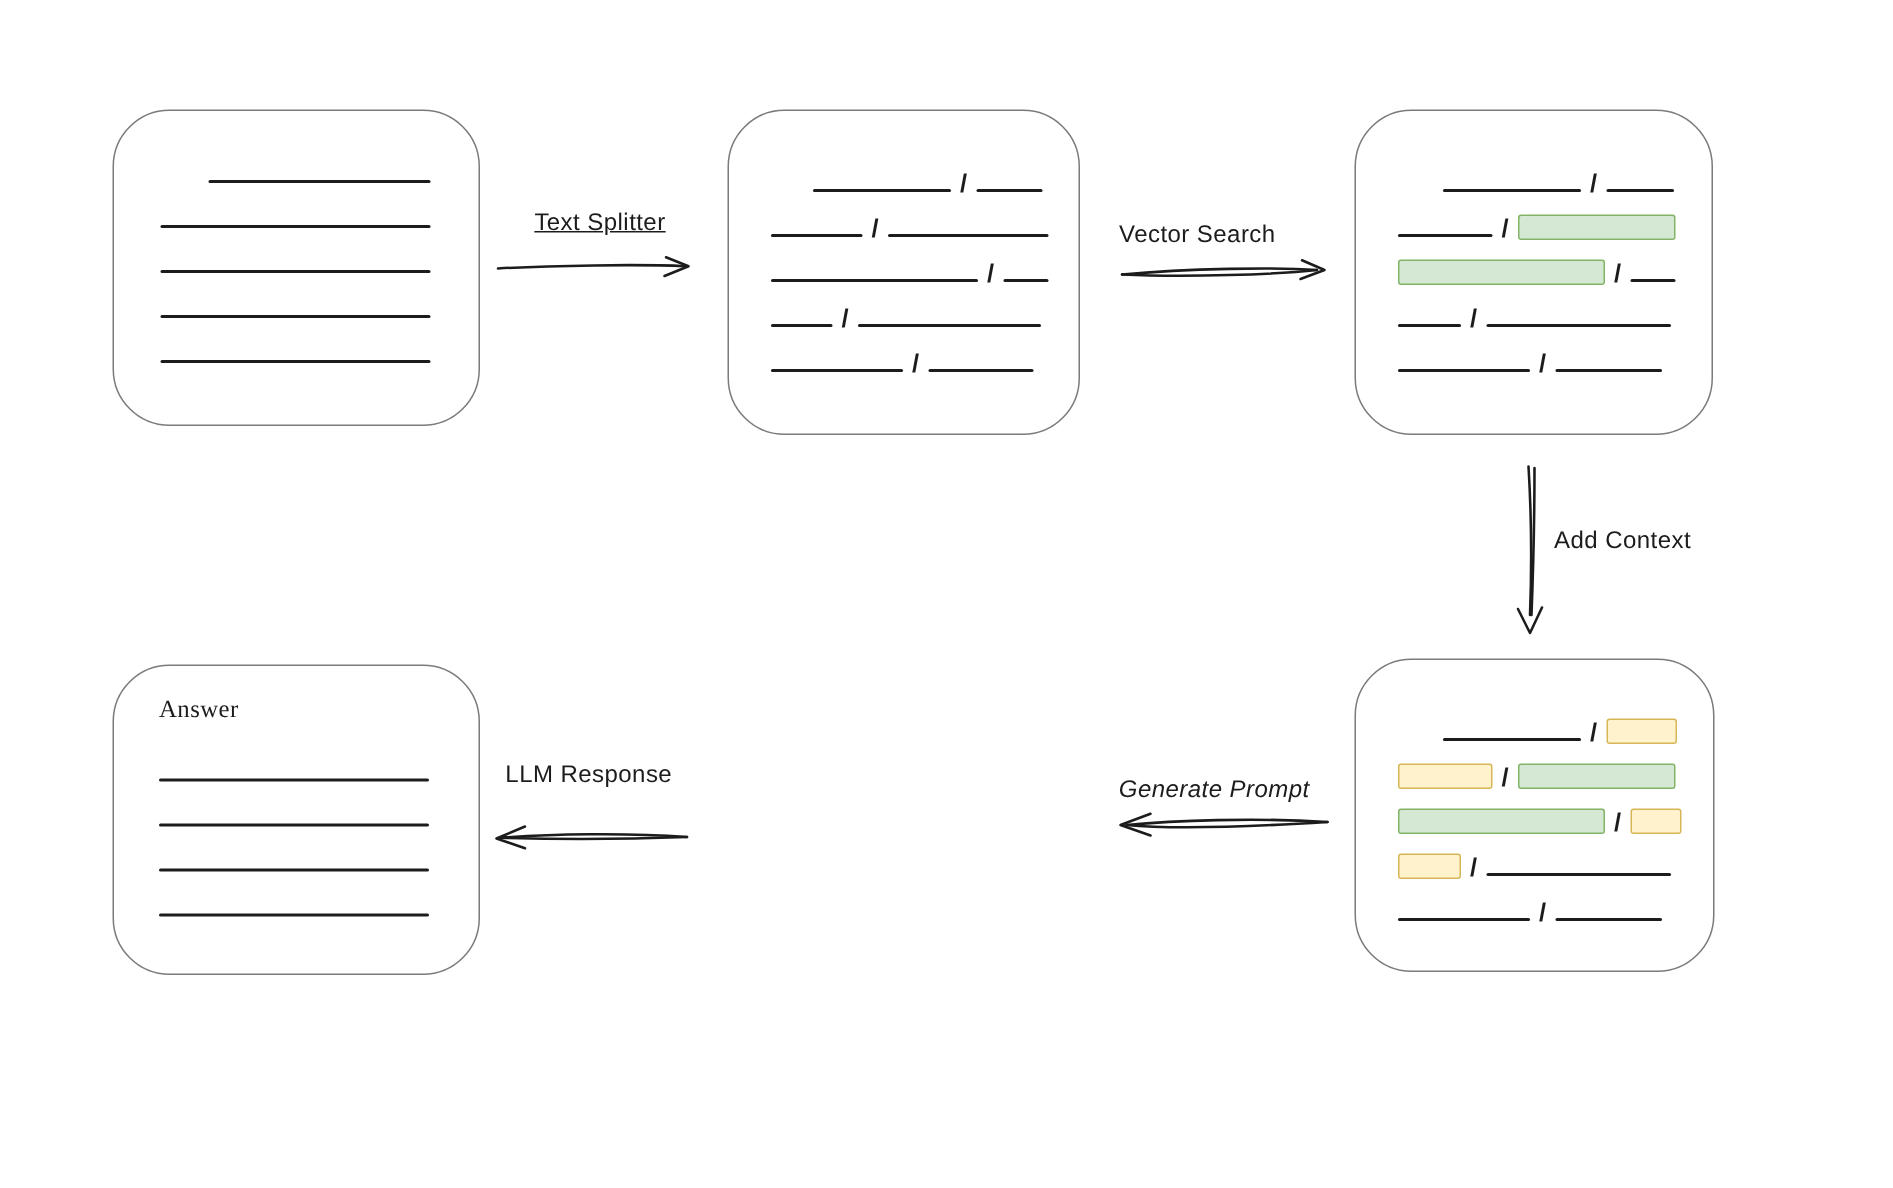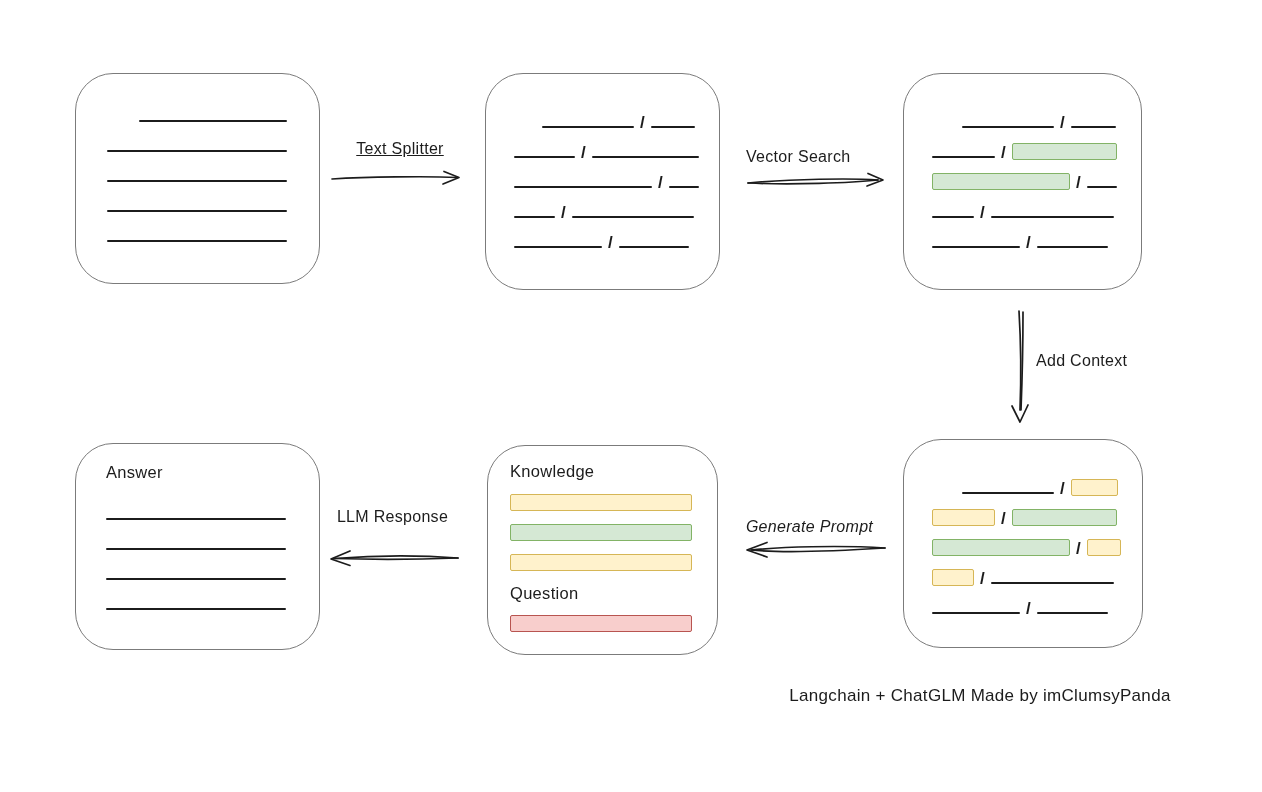--- a/index.html
+++ b/index.html
@@ -173,49 +173,34 @@
       </div>
   </div>
 
   <div class="arrow-label" style="left:732px;top:518px;width:155px;text-align:center;font-style:italic;">Generate Prompt</div>
   <svg class="arrow" style="left:737px;top:538px;" width="150" height="22" viewBox="0 0 150 22">
     <path d="M148,10 C100,7 45,9 14,12"></path>
     <path d="M148,10 C100,13 45,15 14,12"></path>
     <path d="M30,4.5 L10,12 L30,19"></path>
   </svg>
 
-  <div class="box" style="left:487px;top:445px;width:231px;height:210px;">
-    <div style="padding:16px 0 0 22px;">
-      <div class="box-label" style="margin-bottom:13px;">Knowledge</div>
-      <div>
-          <div class="pbar yellow"></div>
-          <div class="pbar green"></div>
-          <div class="pbar yellow"></div>
-        </div>
-      <div class="box-label" style="margin-top:4px;margin-bottom:12px;">Question</div>
-      <div>
-          <div class="pbar red"></div>
-        </div>
-    </div>
-  </div>
 
   <div class="arrow-label" style="left:325px;top:508px;width:135px;text-align:center;">LLM Response</div>
   <svg class="arrow" style="left:322px;top:546px;" width="138" height="22" viewBox="0 0 138 22">
     <path d="M136,12 C95,9 45,10 12,12.5"></path>
     <path d="M136,12 C95,13.5 45,13.5 12,12.5"></path>
     <path d="M28,5 L9,13 L28,19.5"></path>
   </svg>
 
-  <div class="box" style="left:75px;top:443px;width:245px;height:207px;">
+  <div class="box" style="left:75px;top:443px;width:245px;height:207px;font-family:Liberation Serif, serif;">
     <div style="padding:19px 0 0 30px;">
       <div class="box-label">Answer</div>
       <div style="padding-top:36px;">
           <div class="ans-line"></div>
           <div class="ans-line"></div>
           <div class="ans-line"></div>
           <div class="ans-line"></div>
         </div>
     </div>
   </div>
 
-  <div class="footer" style="left:770px;top:686px;width:420px;text-align:center;">Langchain + ChatGLM Made by imClumsyPanda</div>
 
 </div>
 
 </body></html>

